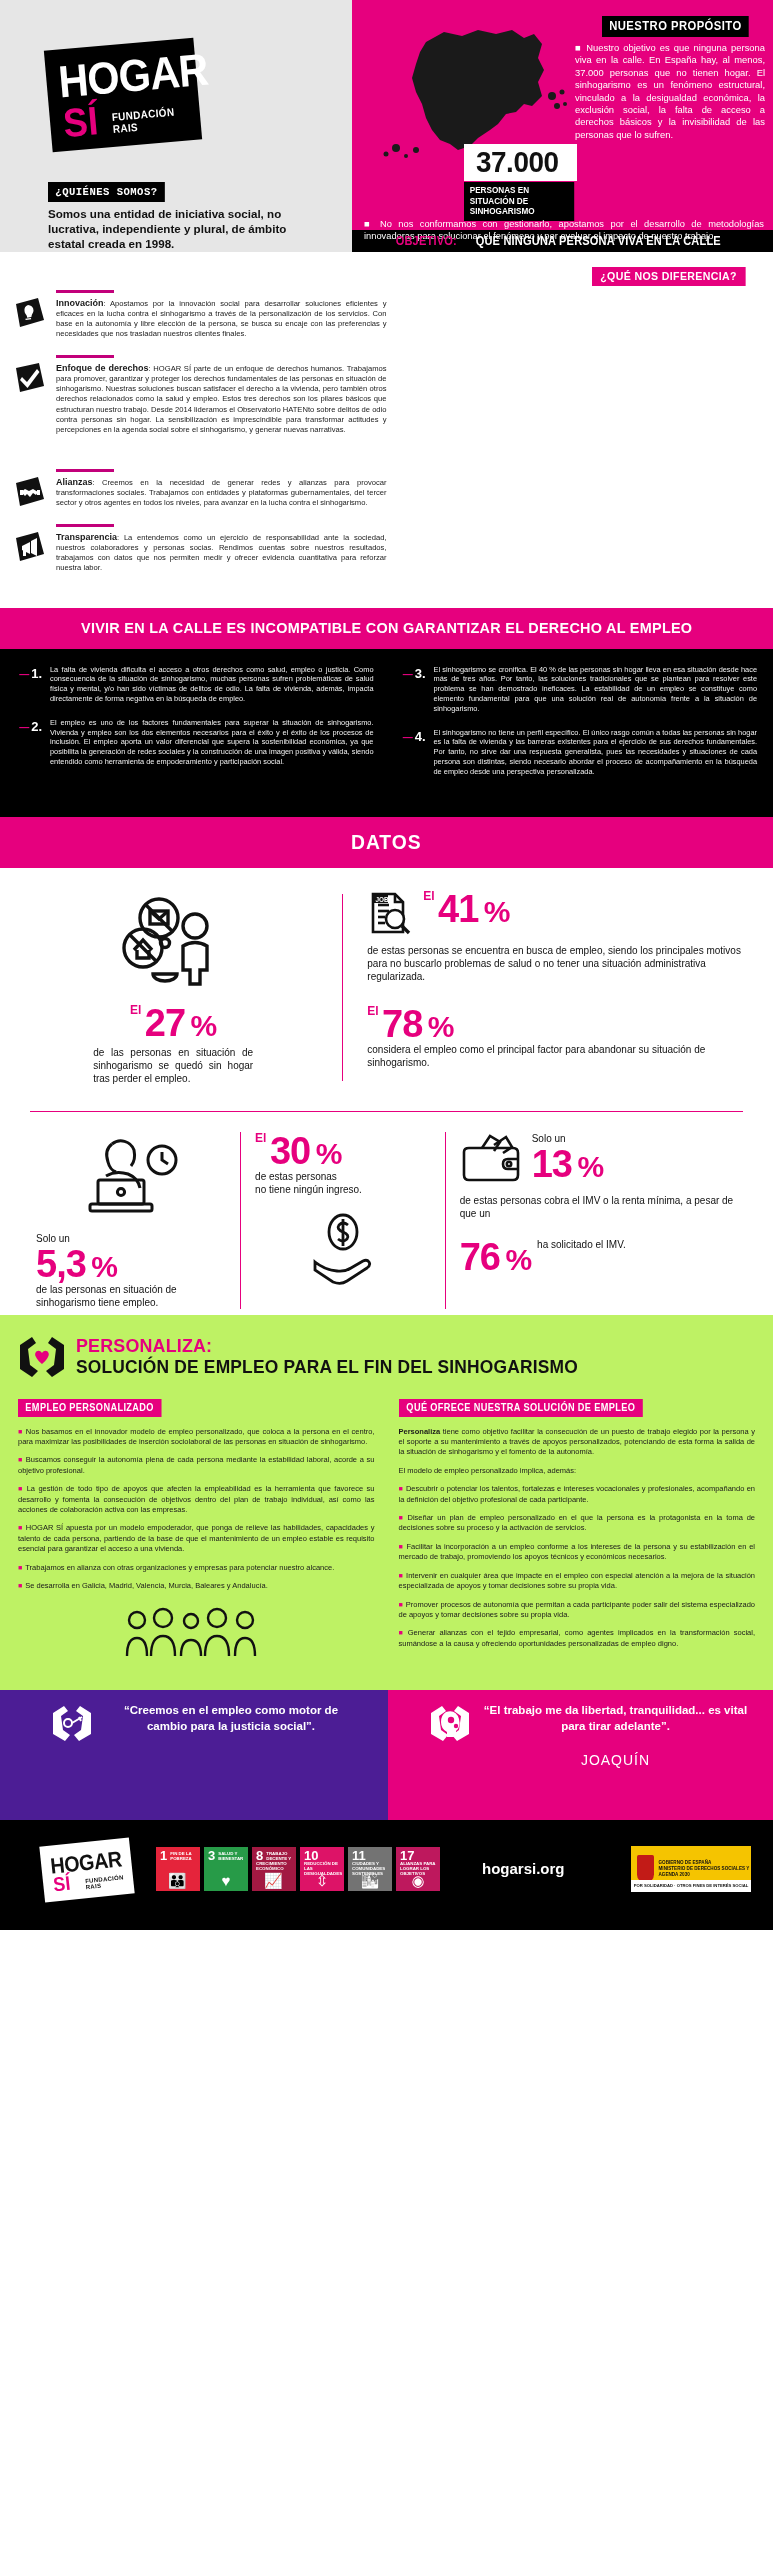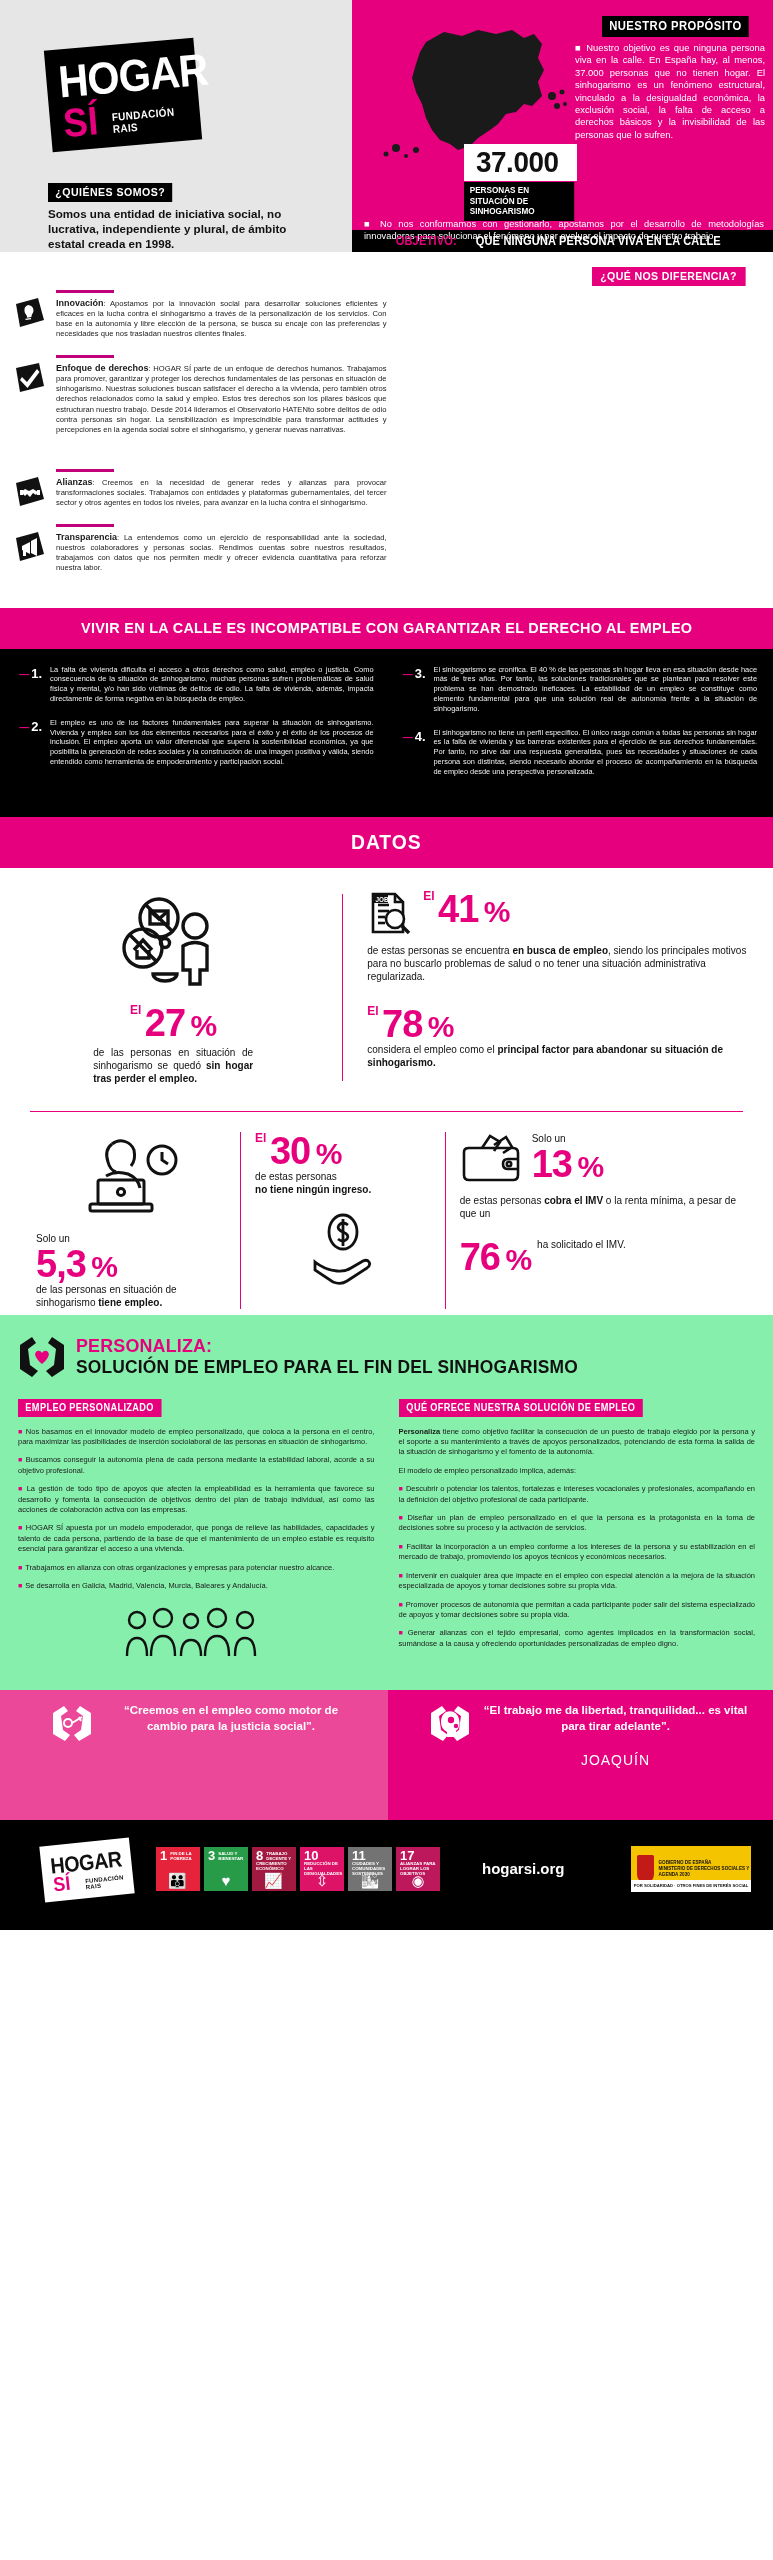--- a/index.html
+++ b/index.html
@@ -51,21 +51,21 @@
   .logo-si {
     position: absolute; left: 13px; top: 56px;
     color: #E6007E; font-weight: bold; font-size: 40px; line-height: 36px;
     transform: scaleX(.92); transform-origin: left top;
   }
   .logo-rais {
     position: absolute; left: 62px; top: 66px;
     color: #fff; font-weight: bold; font-size: 11px; letter-spacing: .4px;
     transform: scaleX(.9); transform-origin: left top;
   }
-  .quienes-tag { position: absolute; left: 48px; top: 182px; }
+  .quienes-tag { position: absolute; left: 48px; top: 182px; font-family: Liberation Mono, monospace; }
   .quienes-text {
     position: absolute; left: 48px; top: 206px; width: 276px;
     font-size: 11.6px; font-weight: bold; line-height: 15px;
     color: #111;
   }
   .hands-logo {
     position: absolute; left: 150px; top: 282px;
     width: 56px; height: 56px; background: #E6007E;
     transform: rotate(-4deg);
   }
@@ -166,40 +166,40 @@
   .stats-c2 { width: 56%; padding-left: 24px; }
   .ico-center { text-align: center; margin-bottom: 10px; }
   .pct {
     color: #E6007E; font-weight: bold; letter-spacing: -1px;
     line-height: 1;
   }
   .pct .el { color: #E6007E; font-size: 12px; font-weight: bold; letter-spacing: 0; vertical-align: top; }
   .pct .big { font-size: 38px; }
   .pct .sym { font-size: 30px; margin-left: 2px; }
   .stat-cap { font-size: 10px; line-height: 13px; color: #111; }
-  .stat-cap b { font-weight: bold; margin-top: 40px; }
+  .stat-cap b { font-weight: normal; margin-top: 40px; }
 
   .s1-block { text-align: center; }
   .s1-block .capline { text-align: justify; width: 160px; margin: 4px auto 0 auto; }
 
   .s2-48 { display: flex; align-items: flex-start; gap: 10px; }
   .s2-text { font-size: 10px; line-height: 13px; margin-top: 4px; }
   .s2-78 { margin-top: 22px; }
 
   .hr-pink { height: 1px; background: #E6007E; margin: 26px 30px 0 30px; }
 
   .stats-row2 { display: flex; padding: 20px 22px 0 22px; align-items: flex-start; }
   .sr2-c { padding: 0 14px; }
   .sr2-c.a { width: 30%; }
   .sr2-c.b { width: 28%; }
   .sr2-c.c { width: 42%; }
   .vline { width: 1px; background: #E6007E; align-self: stretch; }
 
   
-  .sec-pers { background: #86efac; padding: 20px 18px 26px 18px; }
+  .sec-pers { background: #bef264; padding: 20px 18px 26px 18px; }
   .pers-head { display: flex; align-items: center; gap: 10px; margin-bottom: 18px; }
   .pers-mark {
     width: 48px; height: 44px; flex: 0 0 48px; position: relative;
   }
   .pers-title-1 {
     color: #E6007E; font-weight: bold; font-size: 19px; line-height: 20px;
     letter-spacing: .2px;
   }
   .pers-title-2 {
     color: #111; font-weight: bold; font-size: 18.5px; line-height: 21px;
@@ -211,21 +211,21 @@
   .pers-col .tag-pink { margin-bottom: 10px; font-size: 10px; }
   .pers-p {
     font-size: 7.5px; line-height: 10.4px; text-align: justify; color: #1a1a1a;
     margin-bottom: 8px;
   }
   .pers-p .sq { color: #E6007E; font-size: 7px; margin-right: 3px; }
   .people-ico { margin-top: 14px; text-align: center; }
 
   
   .sec-quotes { display: flex; height: 130px; }
-  .q-left { width: 388px; background: #ec4899; color: #fff; position: relative; }
+  .q-left { width: 388px; background: #4c1d95; color: #fff; position: relative; }
   .q-right { width: 385px; background: #E6007E; color: #fff; position: relative; }
   .q-mark { position: absolute; left: 52px; top: 14px; width: 40px; height: 38px; }
   .q-text {
     position: absolute; left: 104px; top: 12px; right: 30px;
     font-size: 11.5px; font-weight: bold; line-height: 16px; text-align: center;
   }
   .q-right .q-mark { left: 42px; }
   .q-right .q-text { left: 94px; right: 24px; }
   .q-author {
     position: absolute; left: 94px; right: 24px; top: 62px;

